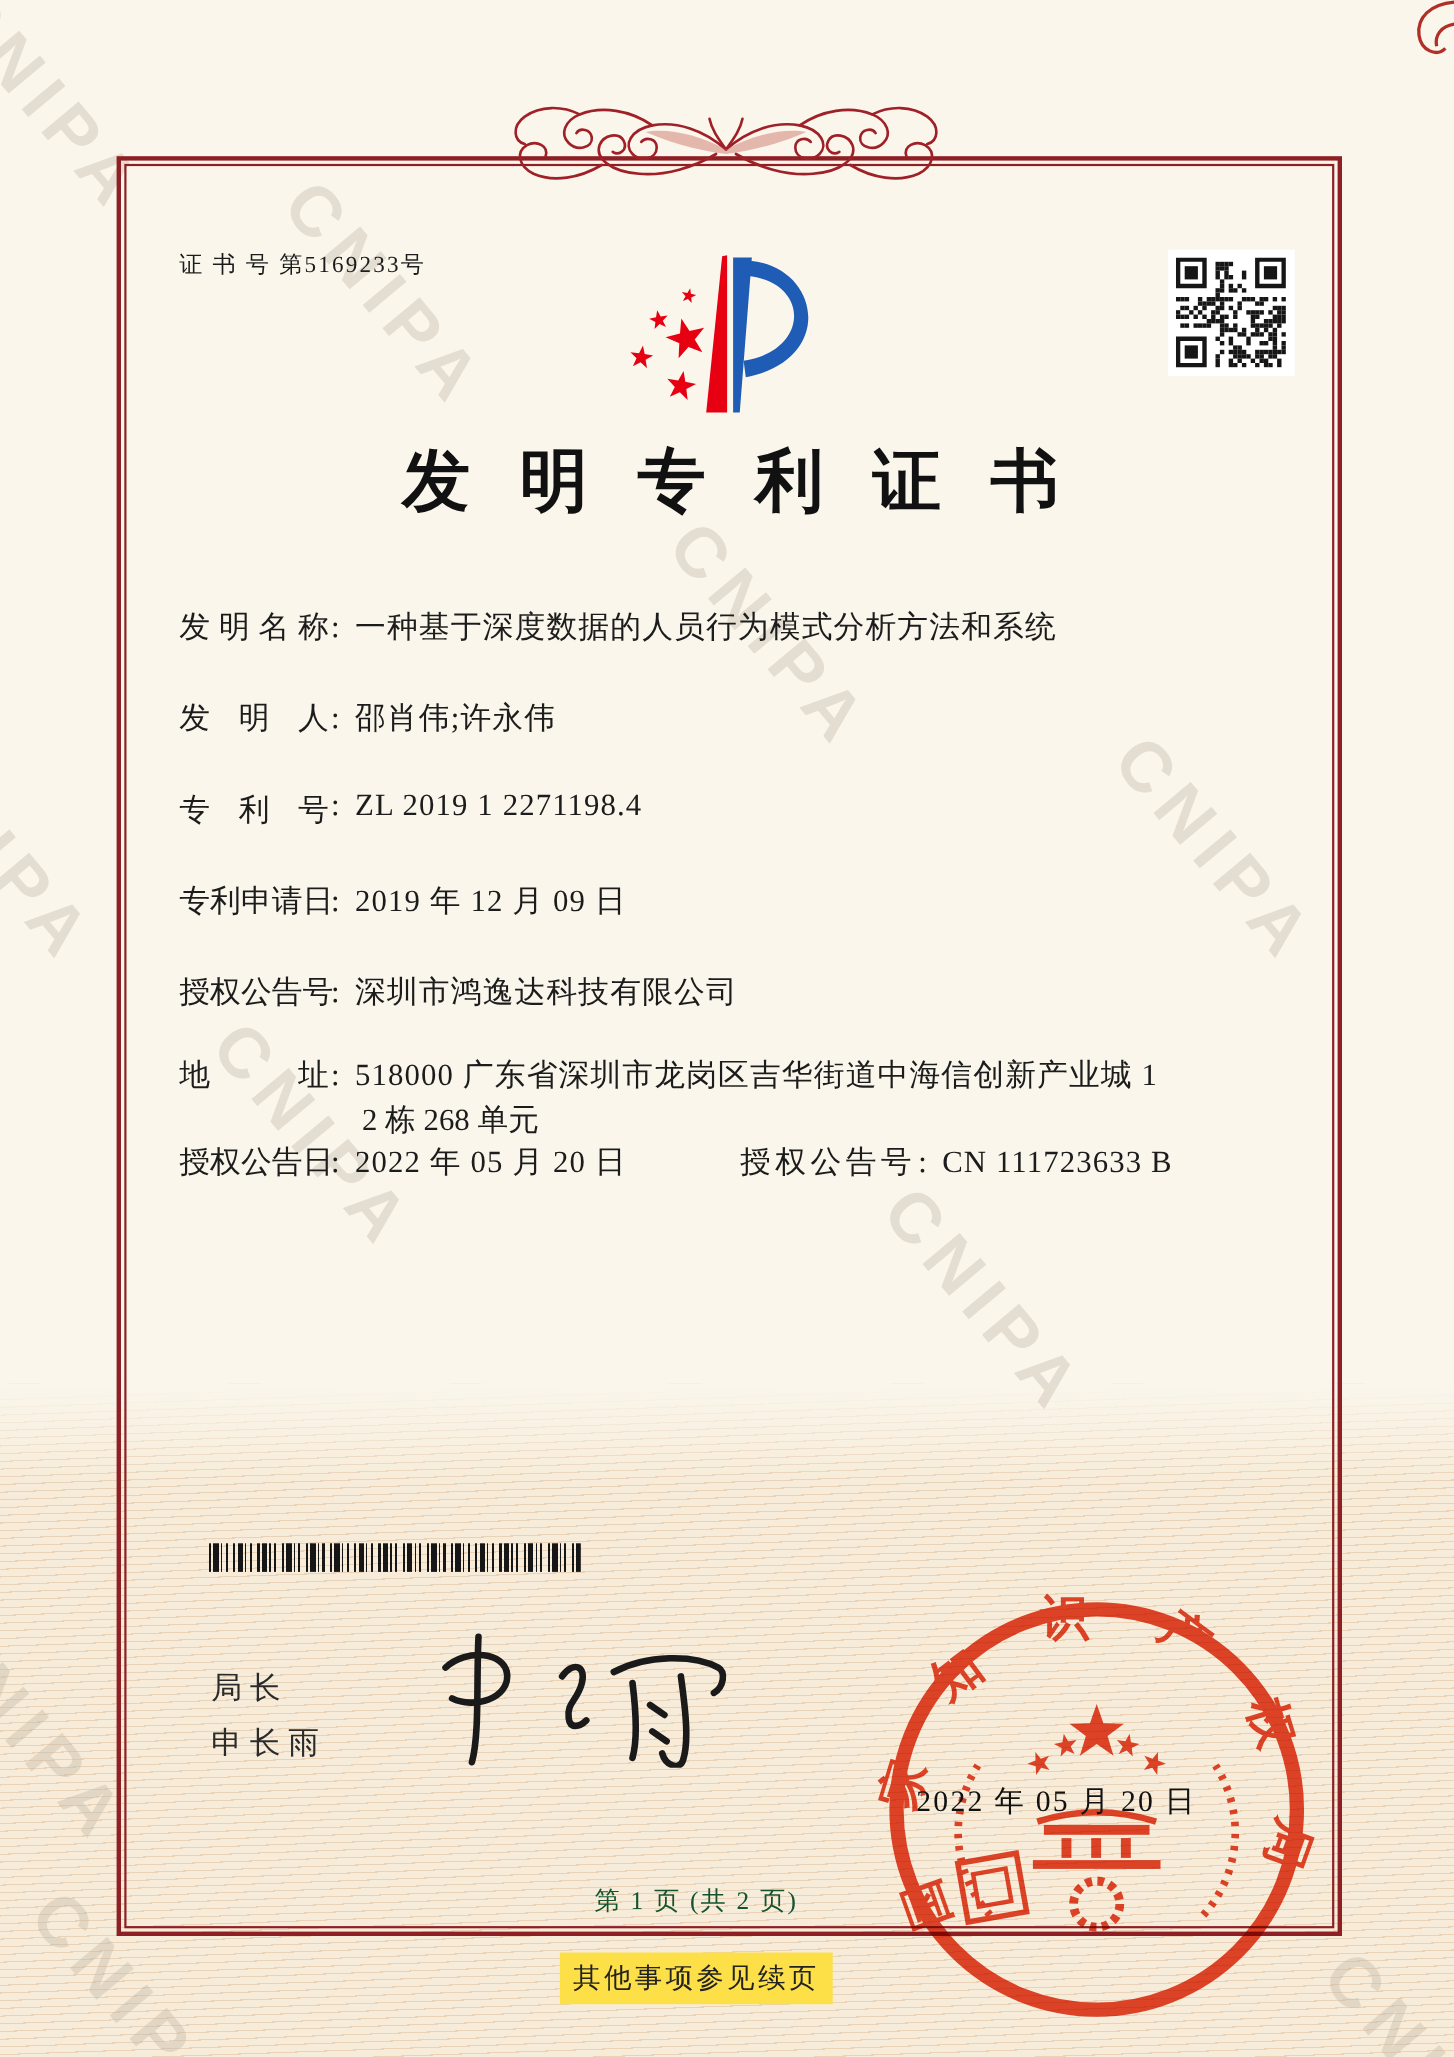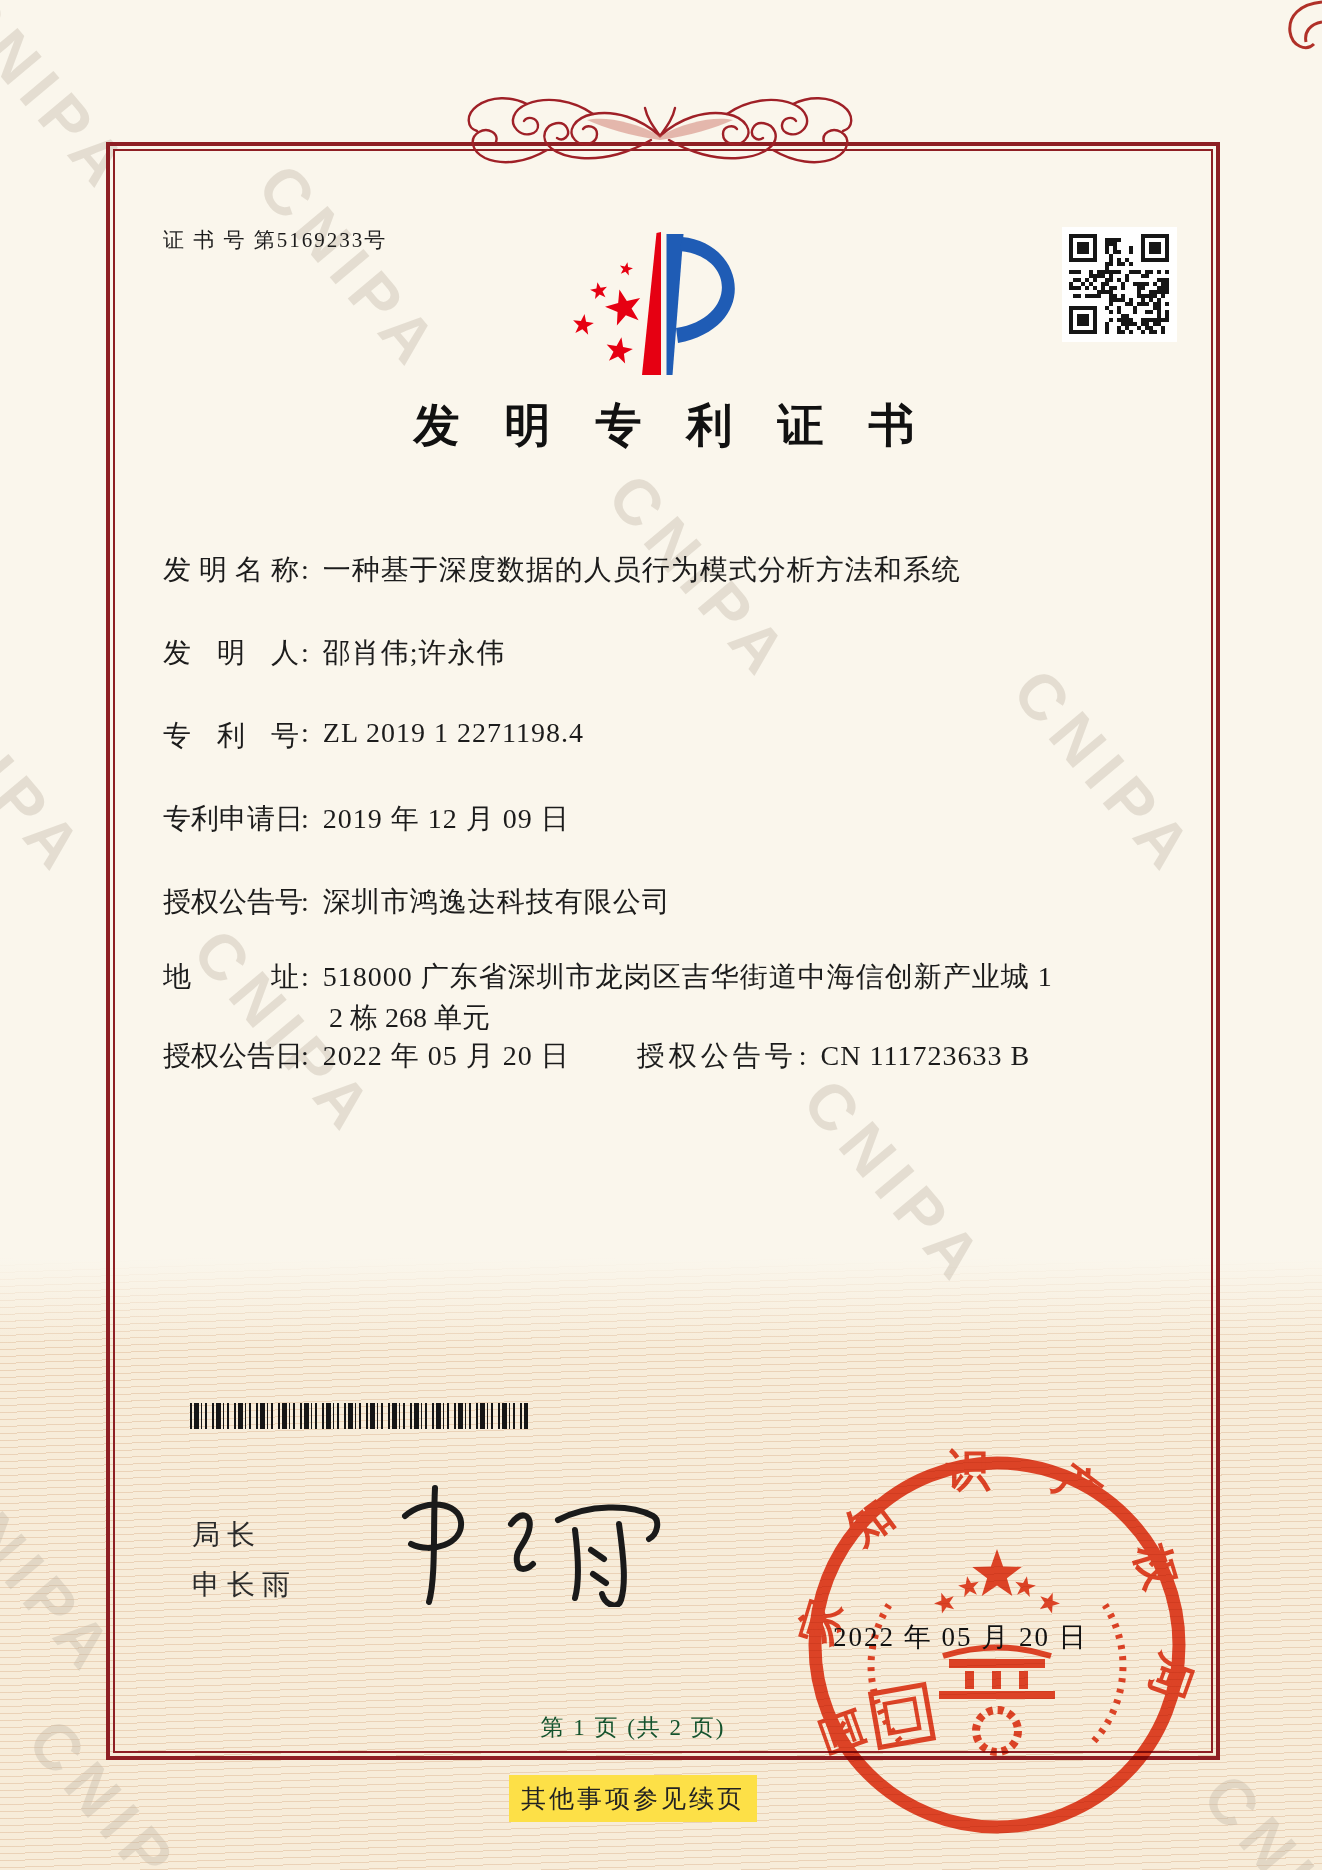--- a/index.html
+++ b/index.html
@@ -30,29 +30,29 @@
   }
   .frame-inner{position:absolute; inset:3px; border:2px solid #8e1f24;}
   .flourish{position:absolute; left:455px; top:88px; z-index:3;}
   .corner-curl{position:absolute; z-index:3;}
   .cert-no{position:absolute; left:163px; top:226px; z-index:3; font-size:21px; letter-spacing:2px;}
   .logo{position:absolute; left:540px; top:196px; z-index:3;}
   .qr-wrap{position:absolute; left:1062px; top:227px; width:115px; height:115px; background:#fff; z-index:3;}
   .qr-wrap svg{position:absolute; left:7px; top:7px;}
   .title{
     position:absolute; left:108px; top:395px; width:1112px; z-index:3;
-    text-align:center; font-size:46px; font-weight:bold;
+    text-align:center; font-size:62px; font-weight:bold;
     letter-spacing:45px; text-indent:45px; color:#111;
   }
   .frow{position:absolute; left:163px; z-index:3; font-size:28px; white-space:nowrap;}
   .flabel{display:inline-block; width:136px; text-align:justify; text-align-last:justify; vertical-align:top;}
   .fcolon{display:inline-block; margin:0 14px 0 2px;}
   .fvalue{letter-spacing:1px;}
   .addr-line2{position:absolute; left:329px; z-index:3; font-size:28px;}
-  .grant-pair2{margin-left:60px;}
+  .grant-pair2{margin-left:96px;}
   .paras{
     position:absolute; left:150px; top:1094px; width:938px; z-index:3;
     font-size:25px; line-height:37.5px; text-align:justify;
   }
   .paras p{margin:0; text-indent:2em;}
   .barcode{
     position:absolute; left:190px; top:1403px; width:338px; height:26px; z-index:3;
     background:repeating-linear-gradient(90deg,
       #161616 0 2px, rgba(0,0,0,0) 2px 4px,
       #161616 4px 9px, rgba(0,0,0,0) 9px 11px,

